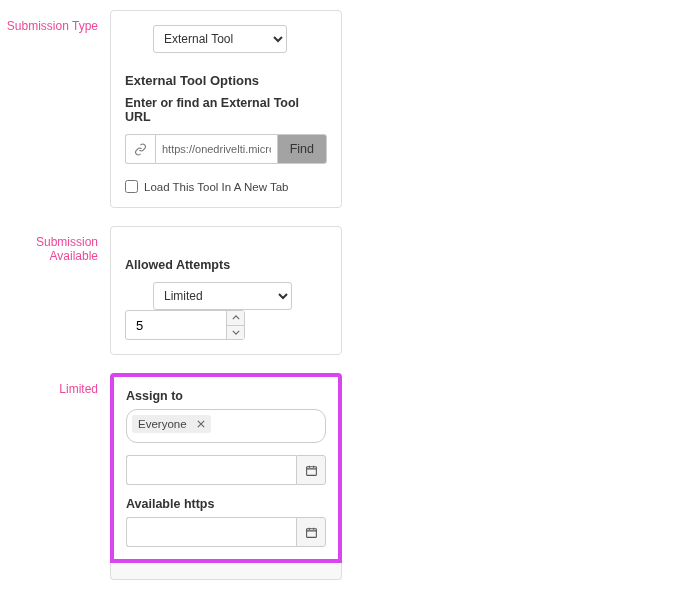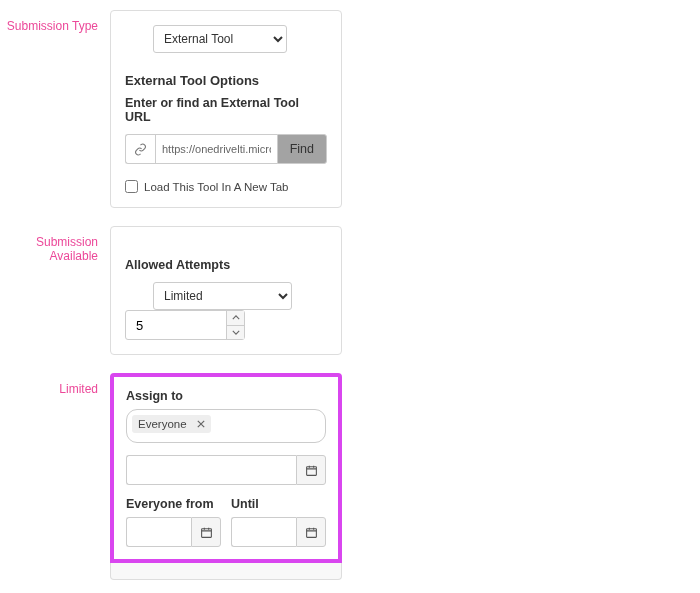--- a/index.html
+++ b/index.html
@@ -305,43 +305,31 @@
         <button class="cal-btn">
           <svg viewBox="0 0 24 24" fill="none" stroke="currentColor" stroke-width="2">
               <rect x="3" y="5" width="18" height="16" rx="1"></rect>
               <path d="M3 9 h18 M8 3 v4 M16 3 v4"></path>
             </svg>
         </button>
       </div>
 
       <div class="two-col">
         <div>
-          <div class="field-label">Everyone from</div>
+          <div class="field-label">Available https</div>
           <div class="date-row" style="margin-bottom:0">
             <input class="date-input" type="text" value="" style="">
             <button class="cal-btn">
               <svg viewBox="0 0 24 24" fill="none" stroke="currentColor" stroke-width="2">
                   <rect x="3" y="5" width="18" height="16" rx="1"></rect>
                   <path d="M3 9 h18 M8 3 v4 M16 3 v4"></path>
                 </svg>
             </button>
           </div>
         </div>
-        <div>
-          <div class="field-label">Until</div>
-          <div class="date-row" style="margin-bottom:0">
-            <input class="date-input" type="text" value="" style="">
-            <button class="cal-btn">
-              <svg viewBox="0 0 24 24" fill="none" stroke="currentColor" stroke-width="2">
-                  <rect x="3" y="5" width="18" height="16" rx="1"></rect>
-                  <path d="M3 9 h18 M8 3 v4 M16 3 v4"></path>
-                </svg>
-            </button>
-          </div>
-        </div>
       </div>
     </div>
     <div class="add-bar">
       
       
     </div>
   </div>
 </div>
 
 </body></html>

